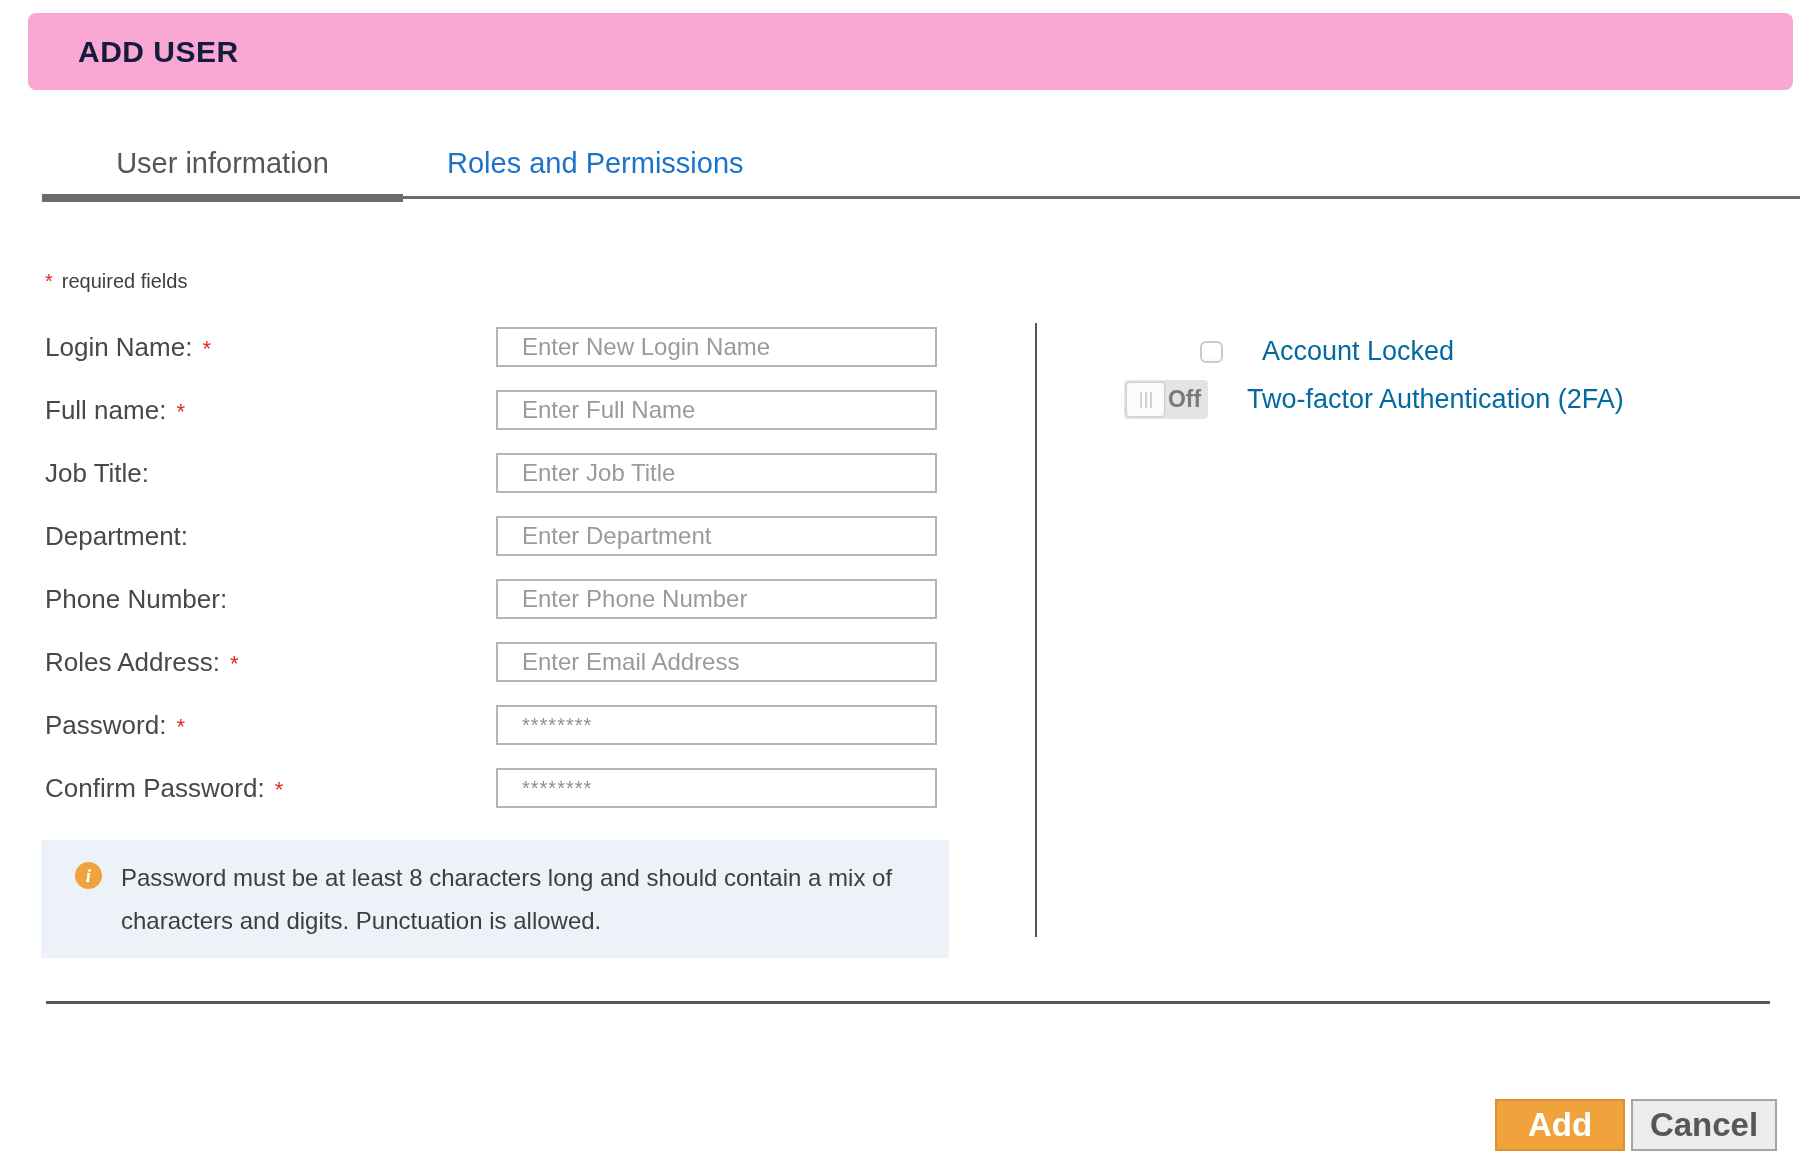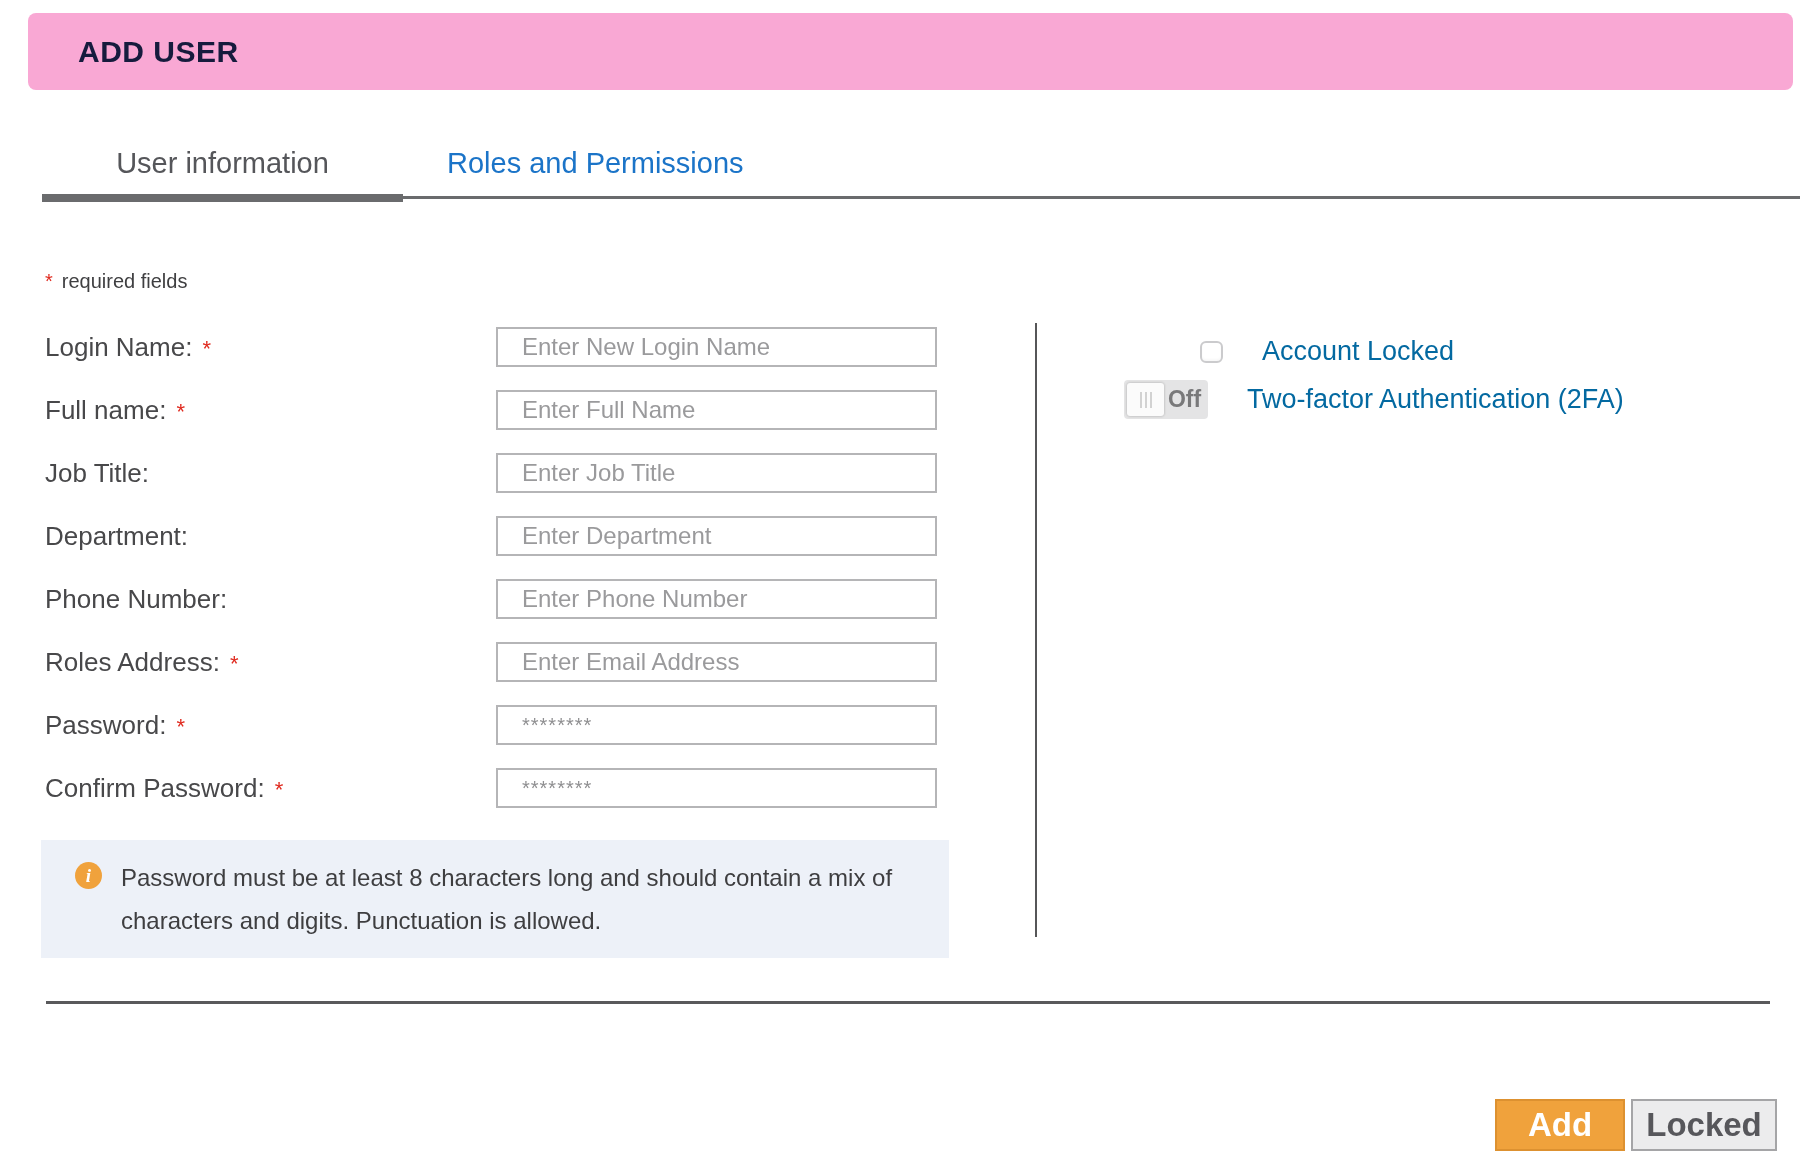--- a/index.html
+++ b/index.html
@@ -177,13 +177,13 @@
         <div class="stripe"></div>
         <div class="stripe"></div>
     </div>
     <span class="toggle-off-text">Off</span>
   </div>
   <span class="opt-label">Two-factor Authentication (2FA)</span>
 </div>
 
 <div class="h-divider"></div>
 <button class="btn btn-add">Add</button>
-<button class="btn btn-cancel">Locked</button>
+<button class="btn btn-cancel">Cancel</button>
 
 </body></html>

